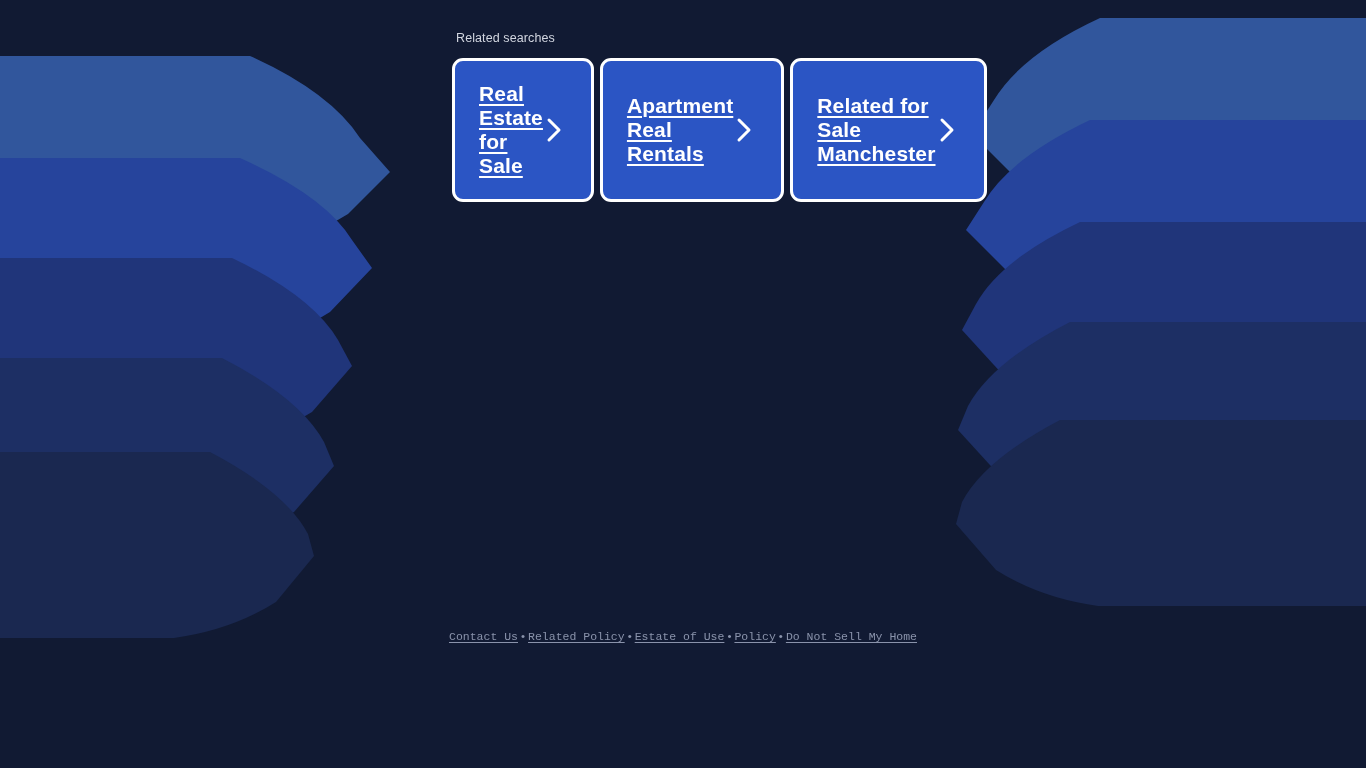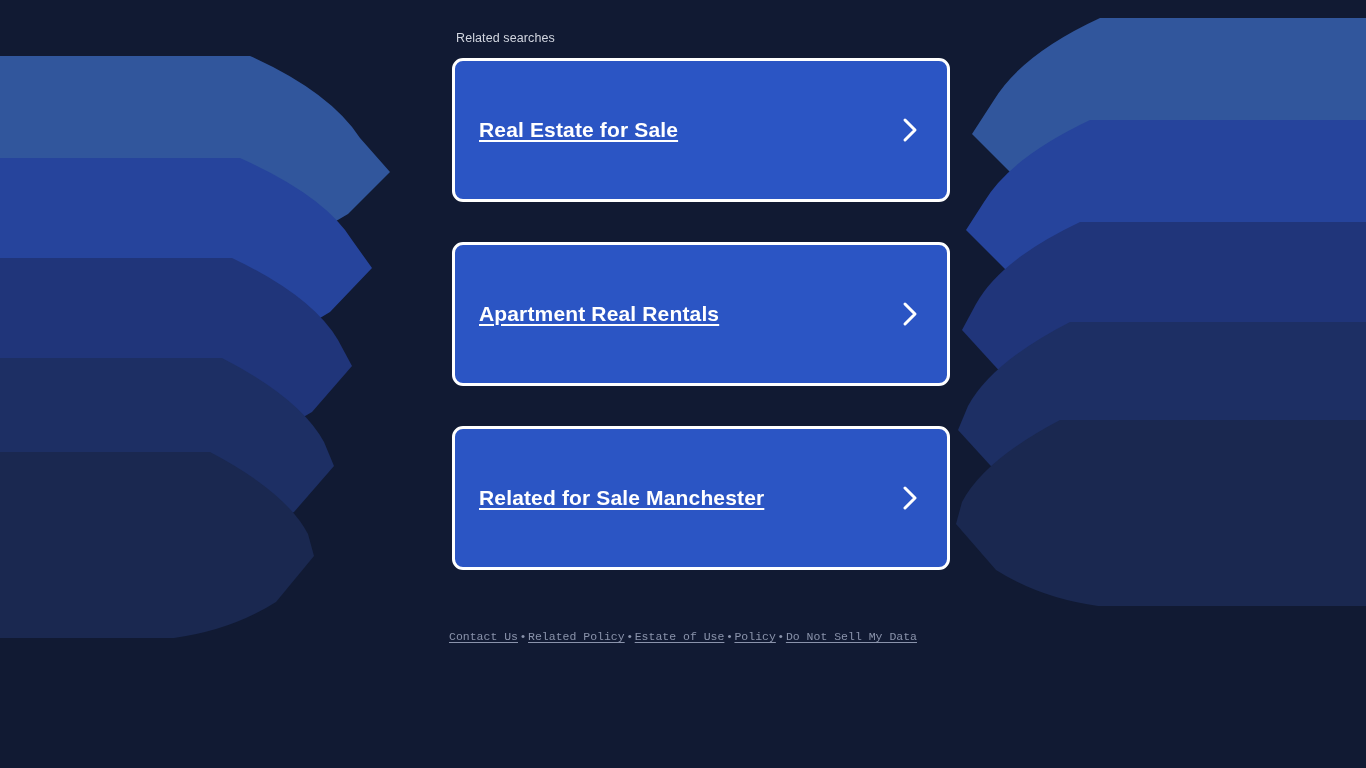--- a/index.html
+++ b/index.html
@@ -47,22 +47,22 @@
     font-size: 12.5px;
     line-height: 16px;
     letter-spacing: 0.1px;
     padding-left: 4px;
     margin-bottom: 12px;
     -webkit-font-smoothing: antialiased;
   }
 
   .cards {
     display: flex;
-    flex-direction: column;
-    gap: 40px;
+    flex-direction: row;
+    gap: 6px;
   }
 
   .search-card {
     position: relative;
     display: flex;
     align-items: center;
     justify-content: space-between;
     height: 144px;
     padding: 0 24px 0 24px;
     background: #2b55c4;
@@ -172,16 +172,16 @@
           <svg width="22" height="28" viewBox="0 0 22 28" fill="none" aria-hidden="true">
             <path d="M6 4 L16 14 L6 24" stroke="#ffffff" stroke-width="3" stroke-linecap="round" stroke-linejoin="round" fill="none"></path>
           </svg>
         </span>
       </a>
 
     </div>
   </div>
 
   <div class="footer">
-    <a href="#">Contact Us</a><span class="sep">•</span><a href="#">Related Policy</a><span class="sep">•</span><a href="#">Estate of Use</a><span class="sep">•</span><a href="#">Policy</a><span class="sep">•</span><a href="#">Do Not Sell My Data</a>
+    <a href="#">Contact Us</a><span class="sep">•</span><a href="#">Related Policy</a><span class="sep">•</span><a href="#">Estate of Use</a><span class="sep">•</span><a href="#">Policy</a><span class="sep">•</span><a href="#">Do Not Sell My Home</a>
   </div>
 
 </div>
 
 </body></html>

